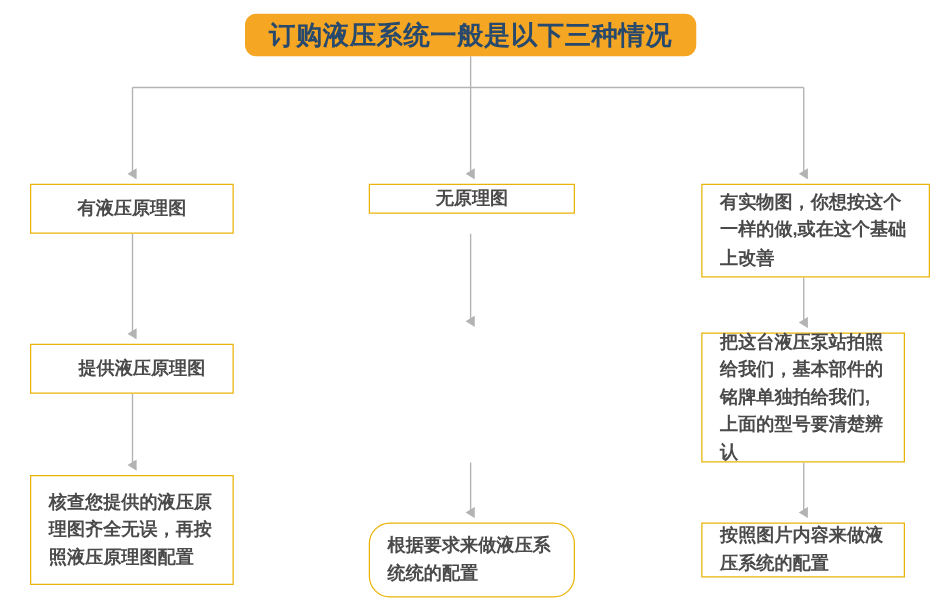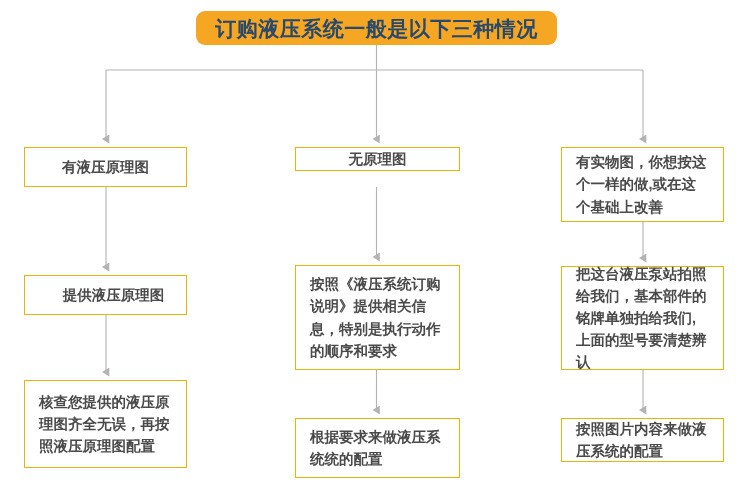--- a/index.html
+++ b/index.html
@@ -115,28 +115,25 @@
   <div class="node center" style="left:24px; top:275px; width:163px; height:40px;padding-left:16px;">
     <span class="node-text">提供液压原理图</span>
   </div>
   <div class="node left" style="left:24px; top:380px; width:163px; height:88px;">
     <span class="node-text">核查您提供的液压原理图齐全无误，再按照液压原理图配置</span>
   </div>
 
   <div class="node center" style="left:295px; top:147px; width:165px; height:24px;">
     <span class="node-text">无原理图</span>
   </div>
-  <div class="node left" style="left:295px; top:265px; width:165px; height:105px;">
-    <span class="node-text">按照《液压系统订购说明》提供相关信息，特别是执行动作的顺序和要求</span>
-  </div>
-  <div class="node left" style="left:295px; top:418px; width:165px; height:60px;">
+  <div class="node left" style="left:295px; top:418px; width:165px; height:60px;border-radius:17px;">
     <span class="node-text">根据要求来做液压系统统的配置</span>
   </div>
 
-  <div class="node left" style="left:561px; top:147px; width:163px; height:75px;">
+  <div class="node left" style="left:561px; top:147px; width:183px; height:75px;">
     <span class="node-text">有实物图，你想按这个一样的做,或在这个基础上改善</span>
   </div>
   <div class="node left" style="left:561px; top:266px; width:163px; height:104px;">
     <span class="node-text">把这台液压泵站拍照给我们，基本部件的铭牌单独拍给我们,上面的型号要清楚辨认</span>
   </div>
   <div class="node left" style="left:561px; top:418px; width:163px; height:44px;">
     <span class="node-text">按照图片内容来做液压系统的配置</span>
   </div>
 
 </div>

